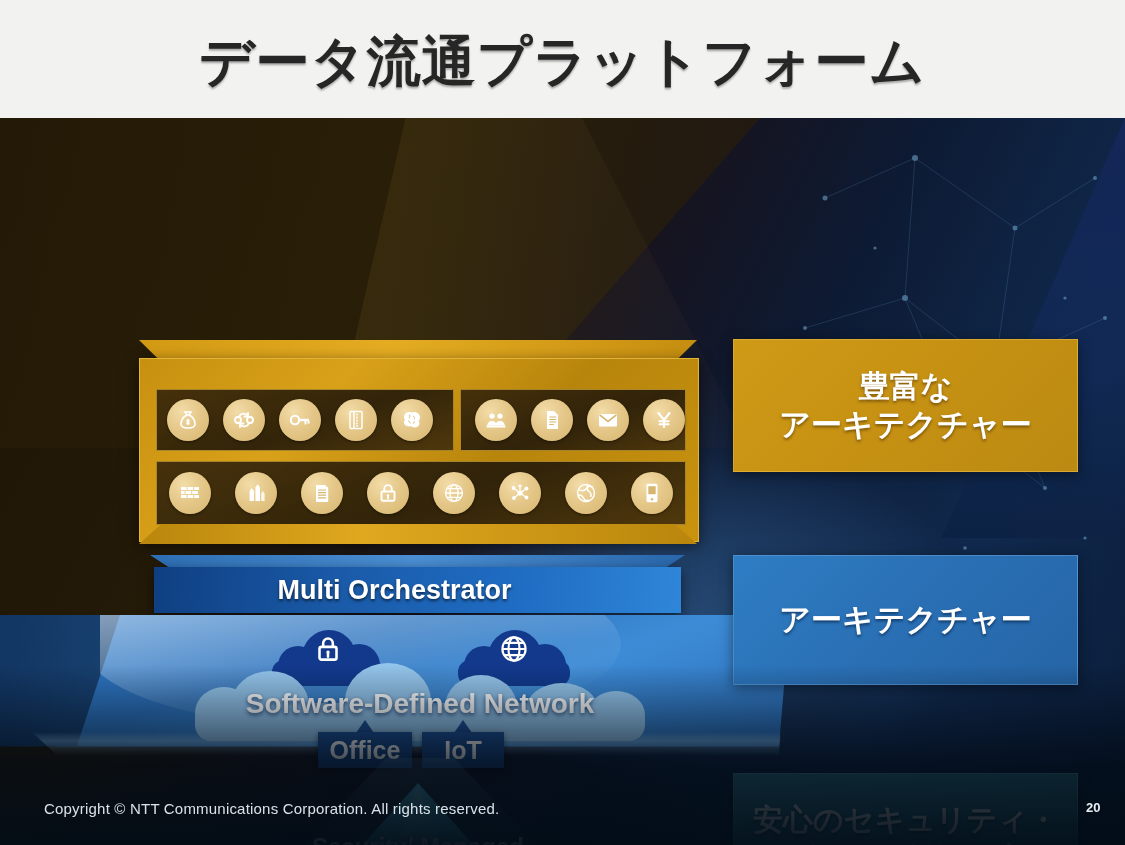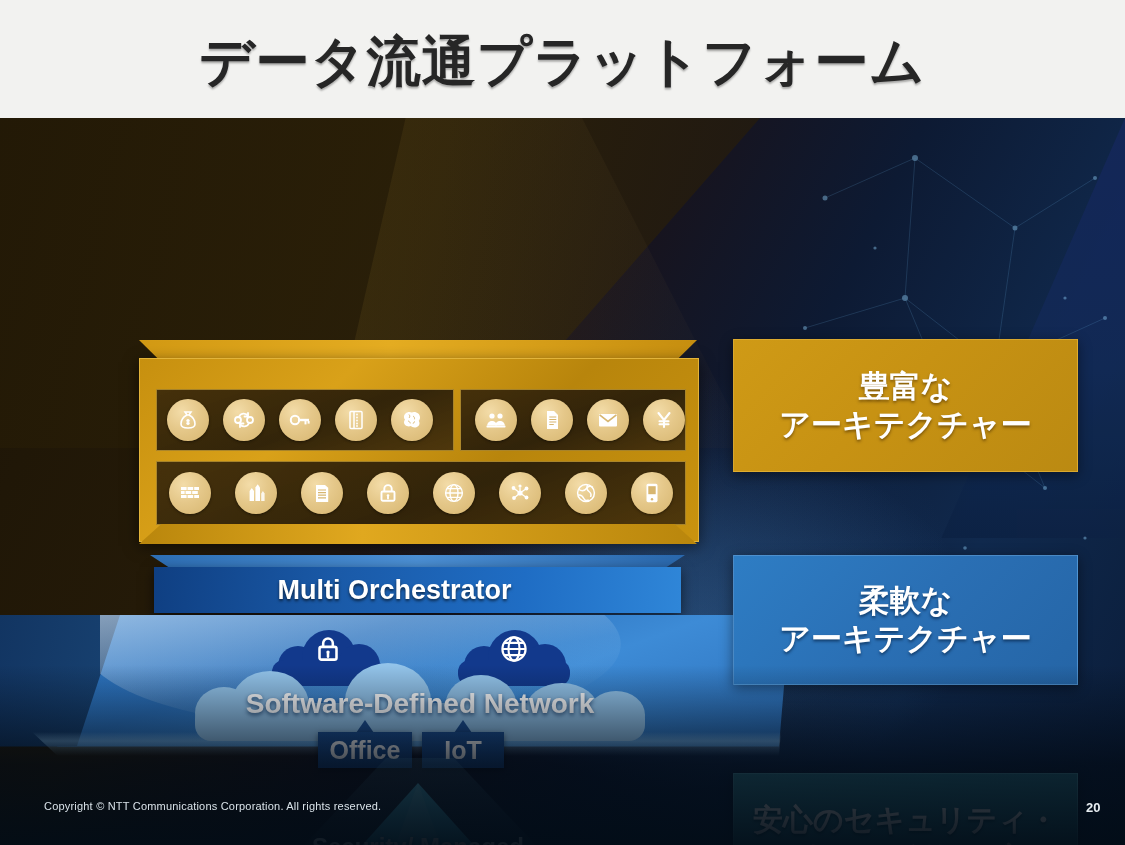--- a/index.html
+++ b/index.html
@@ -236,21 +236,21 @@
     top:655px;height:129px;font-size:30px;
     background:linear-gradient(135deg,#36879a 0%,#2f7f93 45%,#2b7487 100%);
     border:1px solid rgba(130,200,215,0.40);
     text-shadow:0 2px 3px rgba(0,35,45,0.65);
   }
   .card span{display:block;}
 
   
   .copyright{
     position:absolute;left:44px;top:800px;
-    color:#d9e2e8;font-size:11px;letter-spacing:0.2px;
+    color:#d9e2e8;font-size:15px;letter-spacing:0.2px;
     font-family:"Liberation Sans",sans-serif;
   }
   .pageno{
     position:absolute;left:1086px;top:800px;
     color:#e8eef2;font-size:13px;font-weight:bold;
   }
 </style>
 </head>
 <body>
 
@@ -533,21 +533,20 @@
     </div>
 
     <div class="card" id="card-gold">
       <div>
         <span>豊富な</span>
         <span>アーキテクチャー</span>
       </div>
     </div>
     <div class="card" id="card-blue">
       <div>
-        <span>柔軟な</span>
         <span>アーキテクチャー</span>
       </div>
     </div>
     <div class="card" id="card-teal">
       <div>
         <span>安心のセキュリティ・</span>
         <span>マネージドサービス</span>
       </div>
     </div>
 

